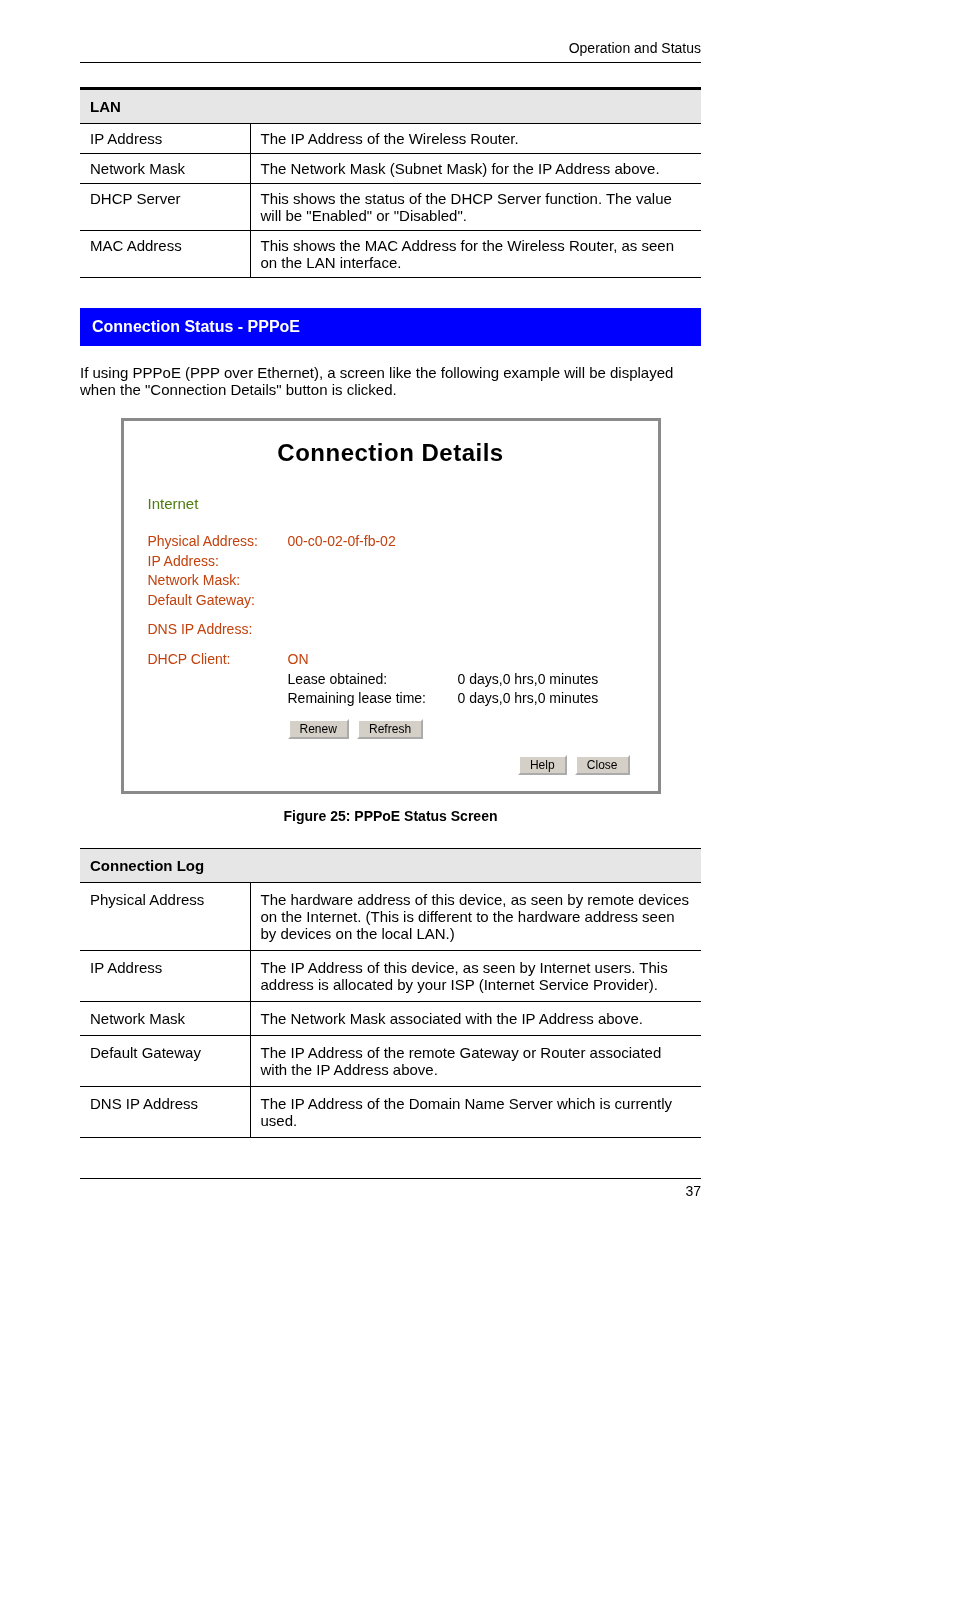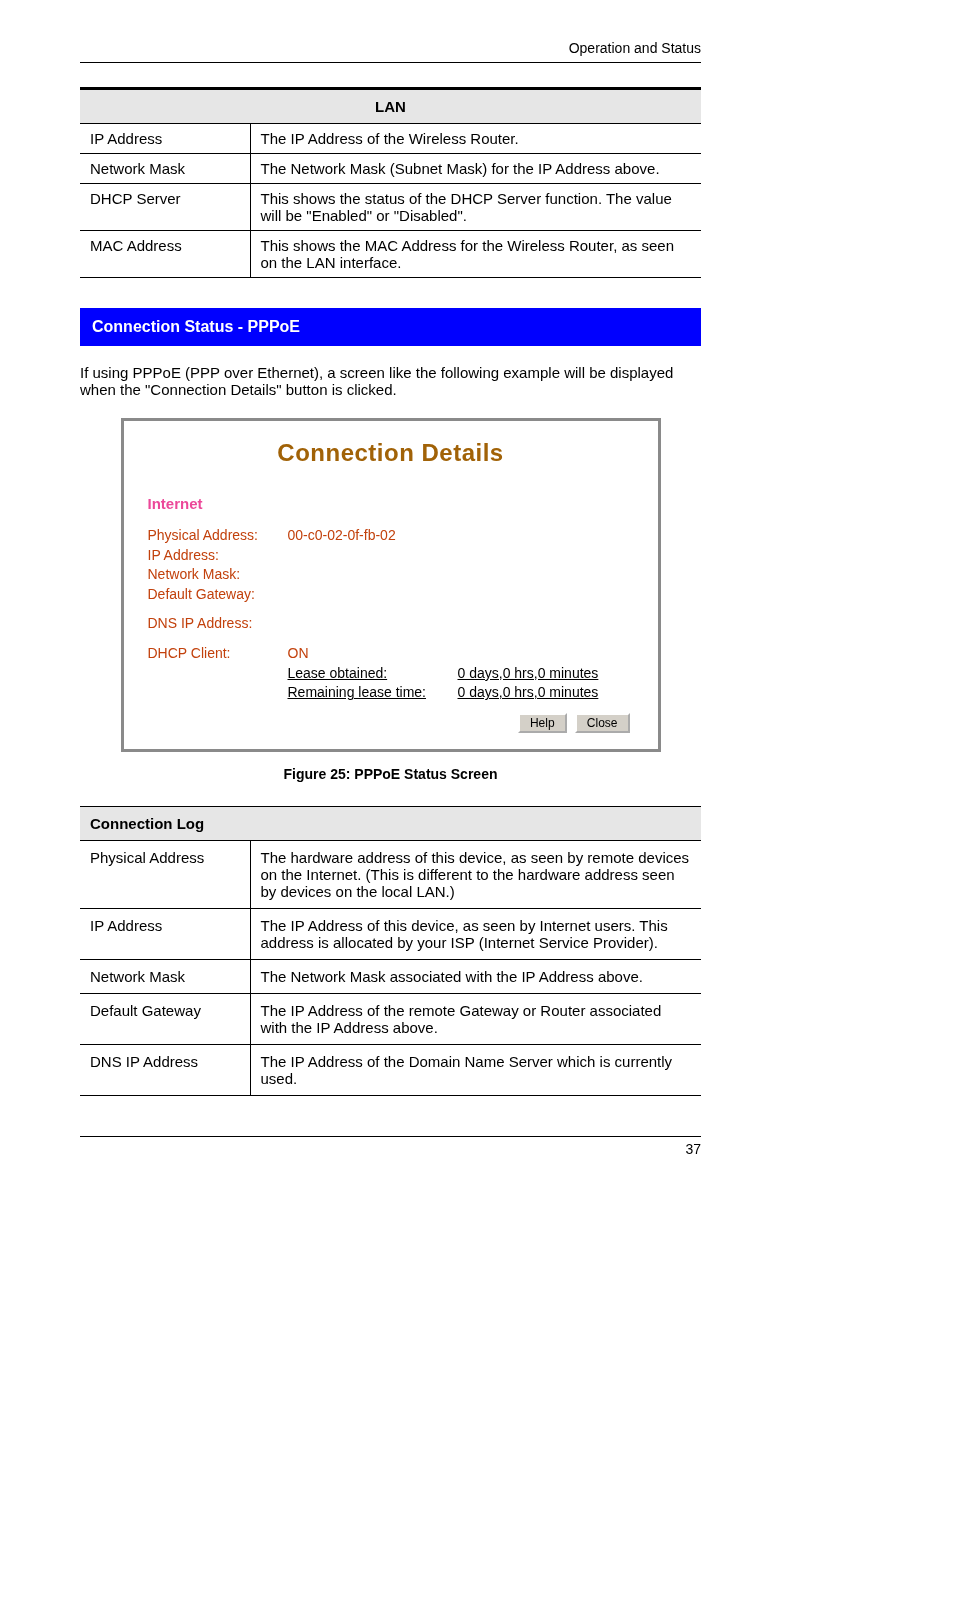--- a/index.html
+++ b/index.html
@@ -39,21 +39,21 @@
   
   table.outer {
     width: 100%;
     border-collapse: collapse;
     border-top: 3px solid #000;
     border-bottom: 1px solid #000;
     margin-bottom: 30px;
   }
   table.outer th.section-head {
     background: #e6e6e6;
-    text-align: center;
+    text-align: left;
     font-weight: bold;
     padding: 8px 10px;
     border-bottom: 1px solid #000;
   }
   table.outer td.label {
     width: 170px;
     border-right: 1px solid #000;
     border-bottom: 1px solid #000;
     padding: 6px 10px;
     vertical-align: top;
@@ -83,37 +83,37 @@
   .shot-wrap {
     width: 540px;
     margin: 0 auto 10px auto;
     border: 3px solid #8a8a8a;
     background: #ffffff;
     padding: 14px 24px 16px 24px;
     font-family: Arial, Helvetica, sans-serif;
   }
   .shot-title {
     text-align: center;
-    color: #a16207;
+    color: #000000;
     font-weight: bold;
     font-size: 24px;
     letter-spacing: 0.5px;
     margin: 4px 0 28px 0;
   }
   .shot-subhead {
-    color: #ec4899;
-    font-weight: bold;
+    color: #4d7c0f;
+    font-weight: normal;
     font-size: 15px;
-    margin-bottom: 14px;
+    margin-bottom: 20px;
   }
   .shot-block { margin-bottom: 10px; }
   .shot-row { display: flex; font-size: 14px; color: #c2410c; line-height: 1.4; }
   .shot-row .k { width: 140px; }
   .shot-row .v { flex: 1; }
-  .shot-indent { margin-left: 140px; font-size: 14px; text-decoration: underline; }
+  .shot-indent { margin-left: 140px; font-size: 14px; }
   .shot-indent .srow { display: flex; line-height: 1.4; }
   .shot-indent .srow .sk { width: 170px; }
   .shot-btns { margin: 10px 0 16px 140px; }
   .shot-right-btns { text-align: right; }
   .btn3d {
     display: inline-block;
     font-family: "MS Sans Serif", Tahoma, Arial, sans-serif;
     font-size: 12px;
     padding: 1px 10px;
     background: #d4d0c8;
@@ -231,20 +231,24 @@
             <div class="sk">Lease obtained:</div>
             <div>0 days,0 hrs,0 minutes</div>
           </div>
         <div class="srow">
             <div class="sk">Remaining lease time:</div>
             <div>0 days,0 hrs,0 minutes</div>
           </div>
       </div>
     </div>
 
+    <div class="shot-btns">
+      <span class="btn3d">Renew</span>
+      <span class="btn3d">Refresh</span>
+    </div>
     <div class="shot-right-btns">
       <span class="btn3d">Help</span>
       <span class="btn3d">Close</span>
     </div>
   </div>
 
   <div class="fig-caption">Figure 25: PPPoE Status Screen</div>
 
   <table class="data">
     <tbody>

